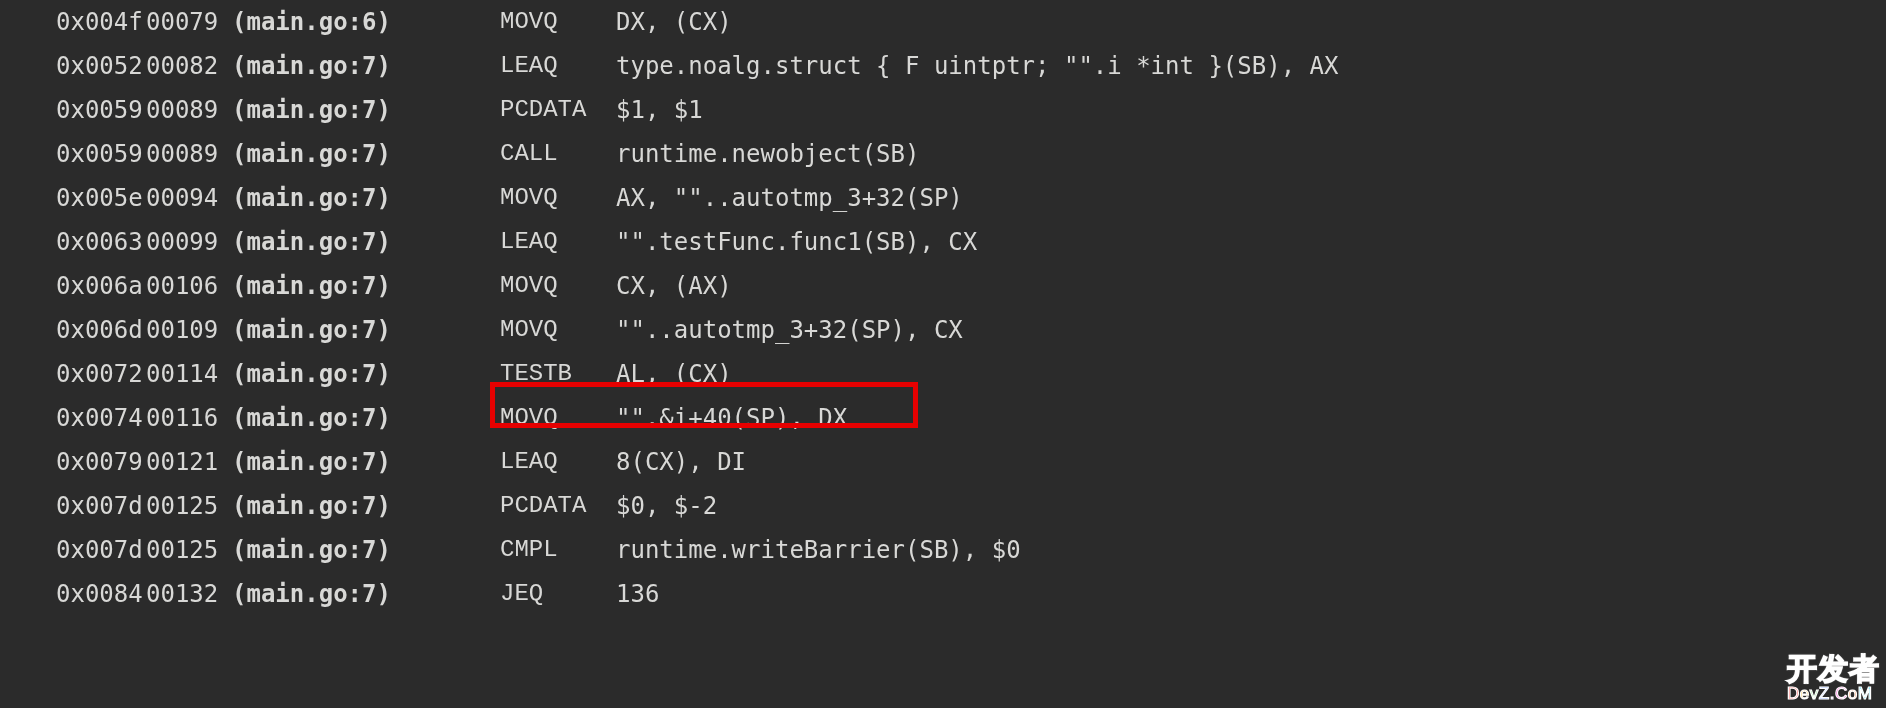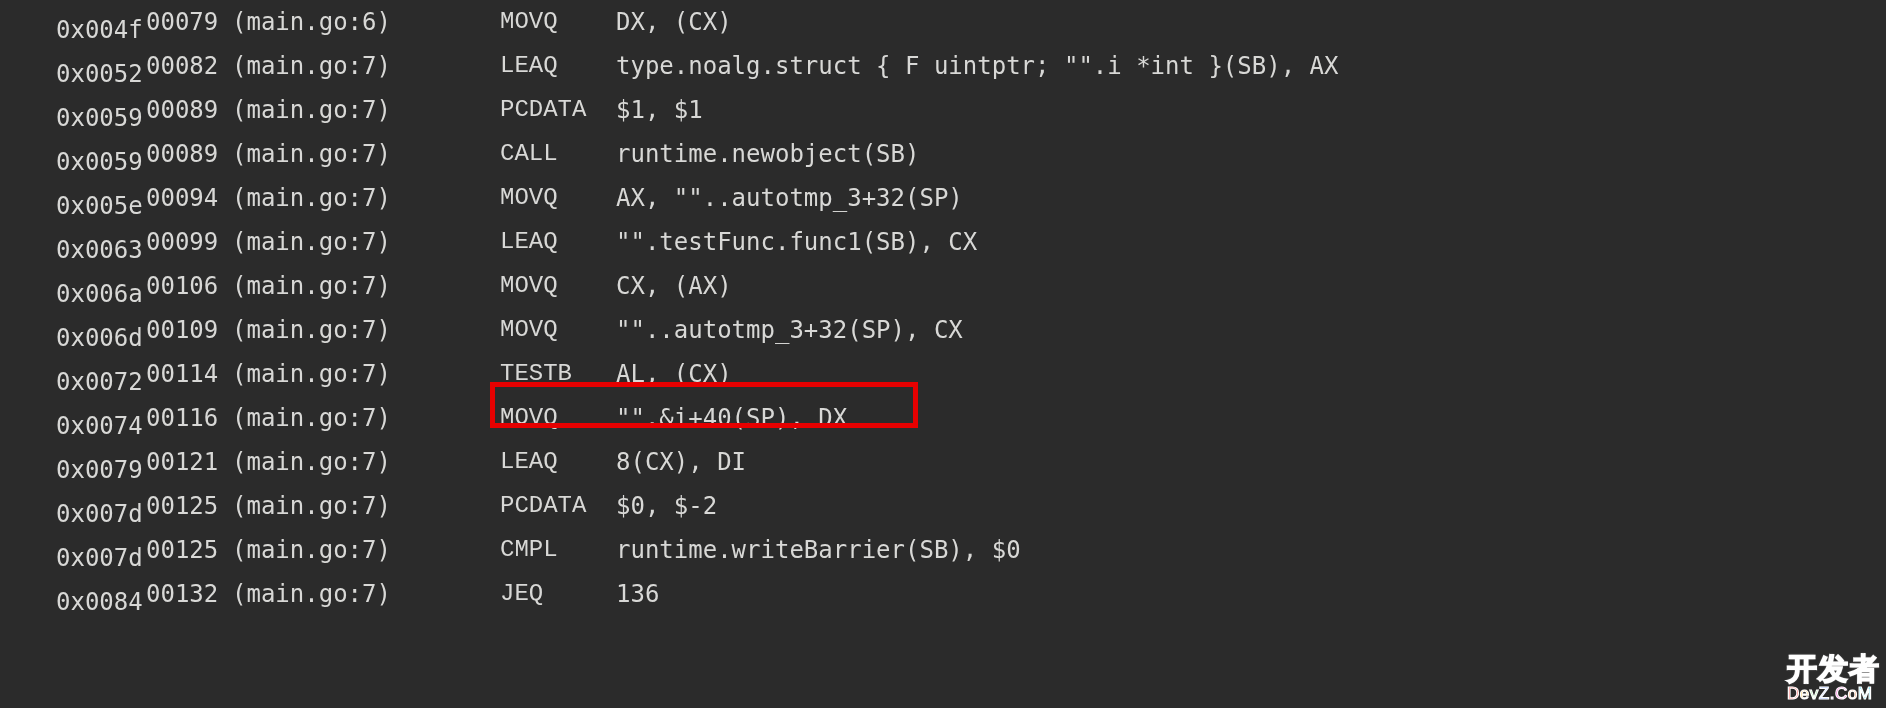--- a/index.html
+++ b/index.html
@@ -22,23 +22,23 @@
   }
   .row {
     display: block;
     height: 44px;
     position: relative;
   }
   .row span {
     display: inline-block;
     vertical-align: top;
   }
-  .addr  { width: 90px; margin-top: 8px; }
+  .addr  { width: 90px; }
   .off   { width: 86px; }
-  .src   { width: 268px; }
+  .src   { width: 268px; font-weight: bold; }
   .mnemo { width: 116px; font-family: Liberation Mono, monospace; }
   .args  {}
   .highlight-box {
     position: absolute;
     border: 5px solid #e60000;
     pointer-events: none;
     box-sizing: border-box;
   }
   .watermark {
     position: absolute;

